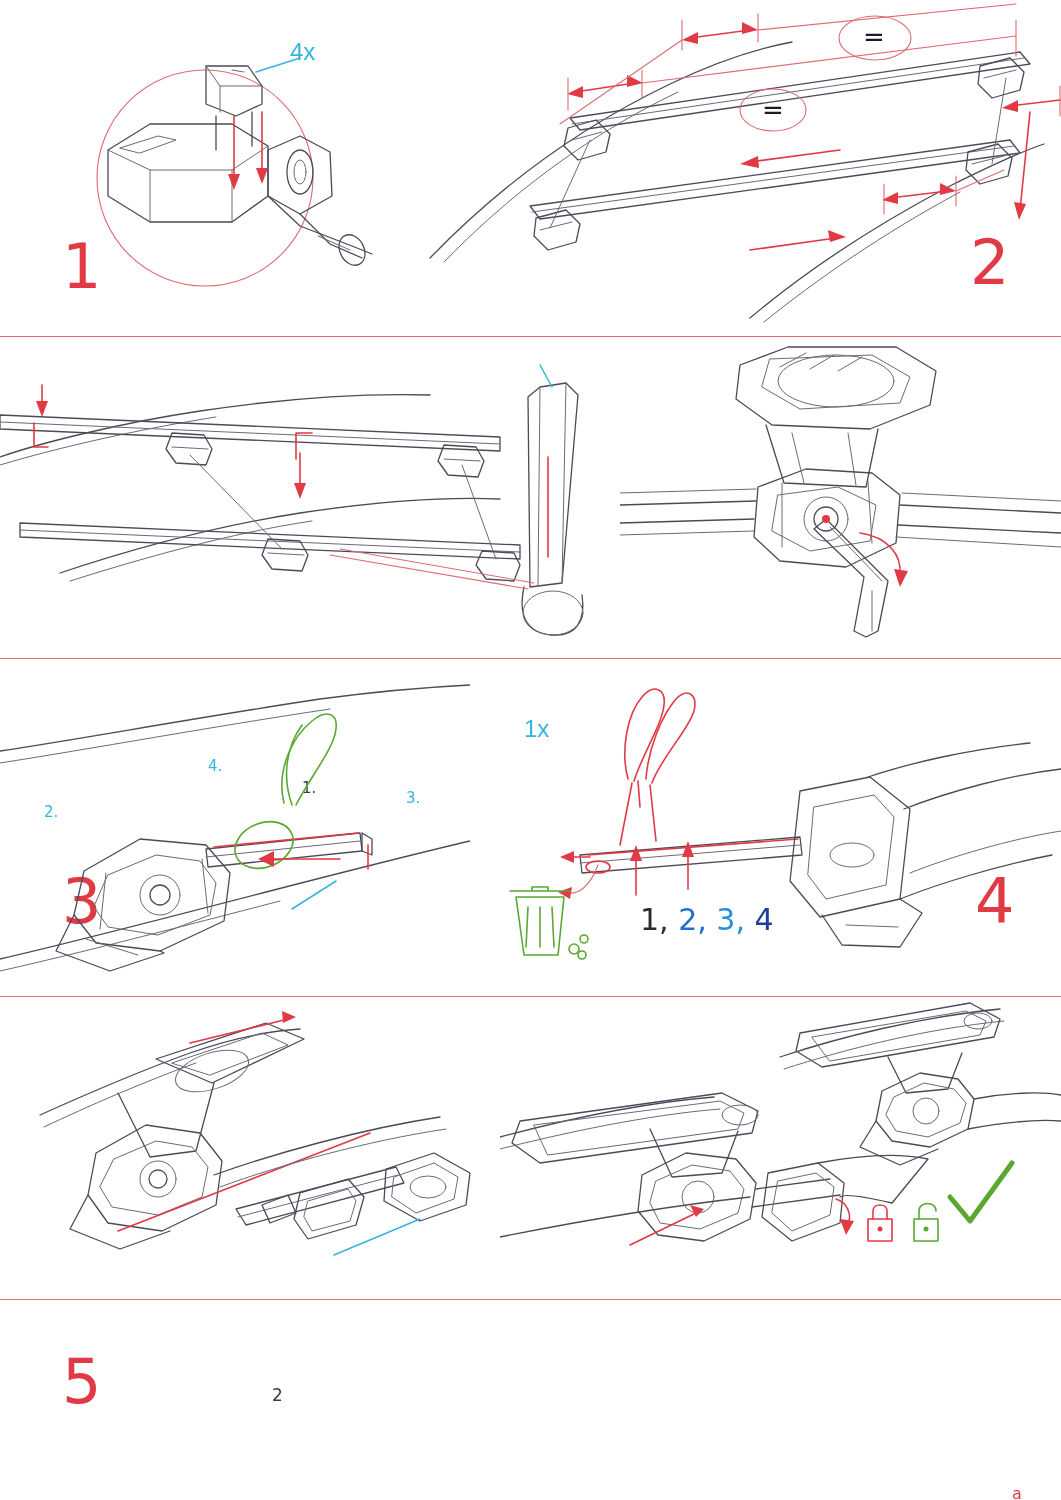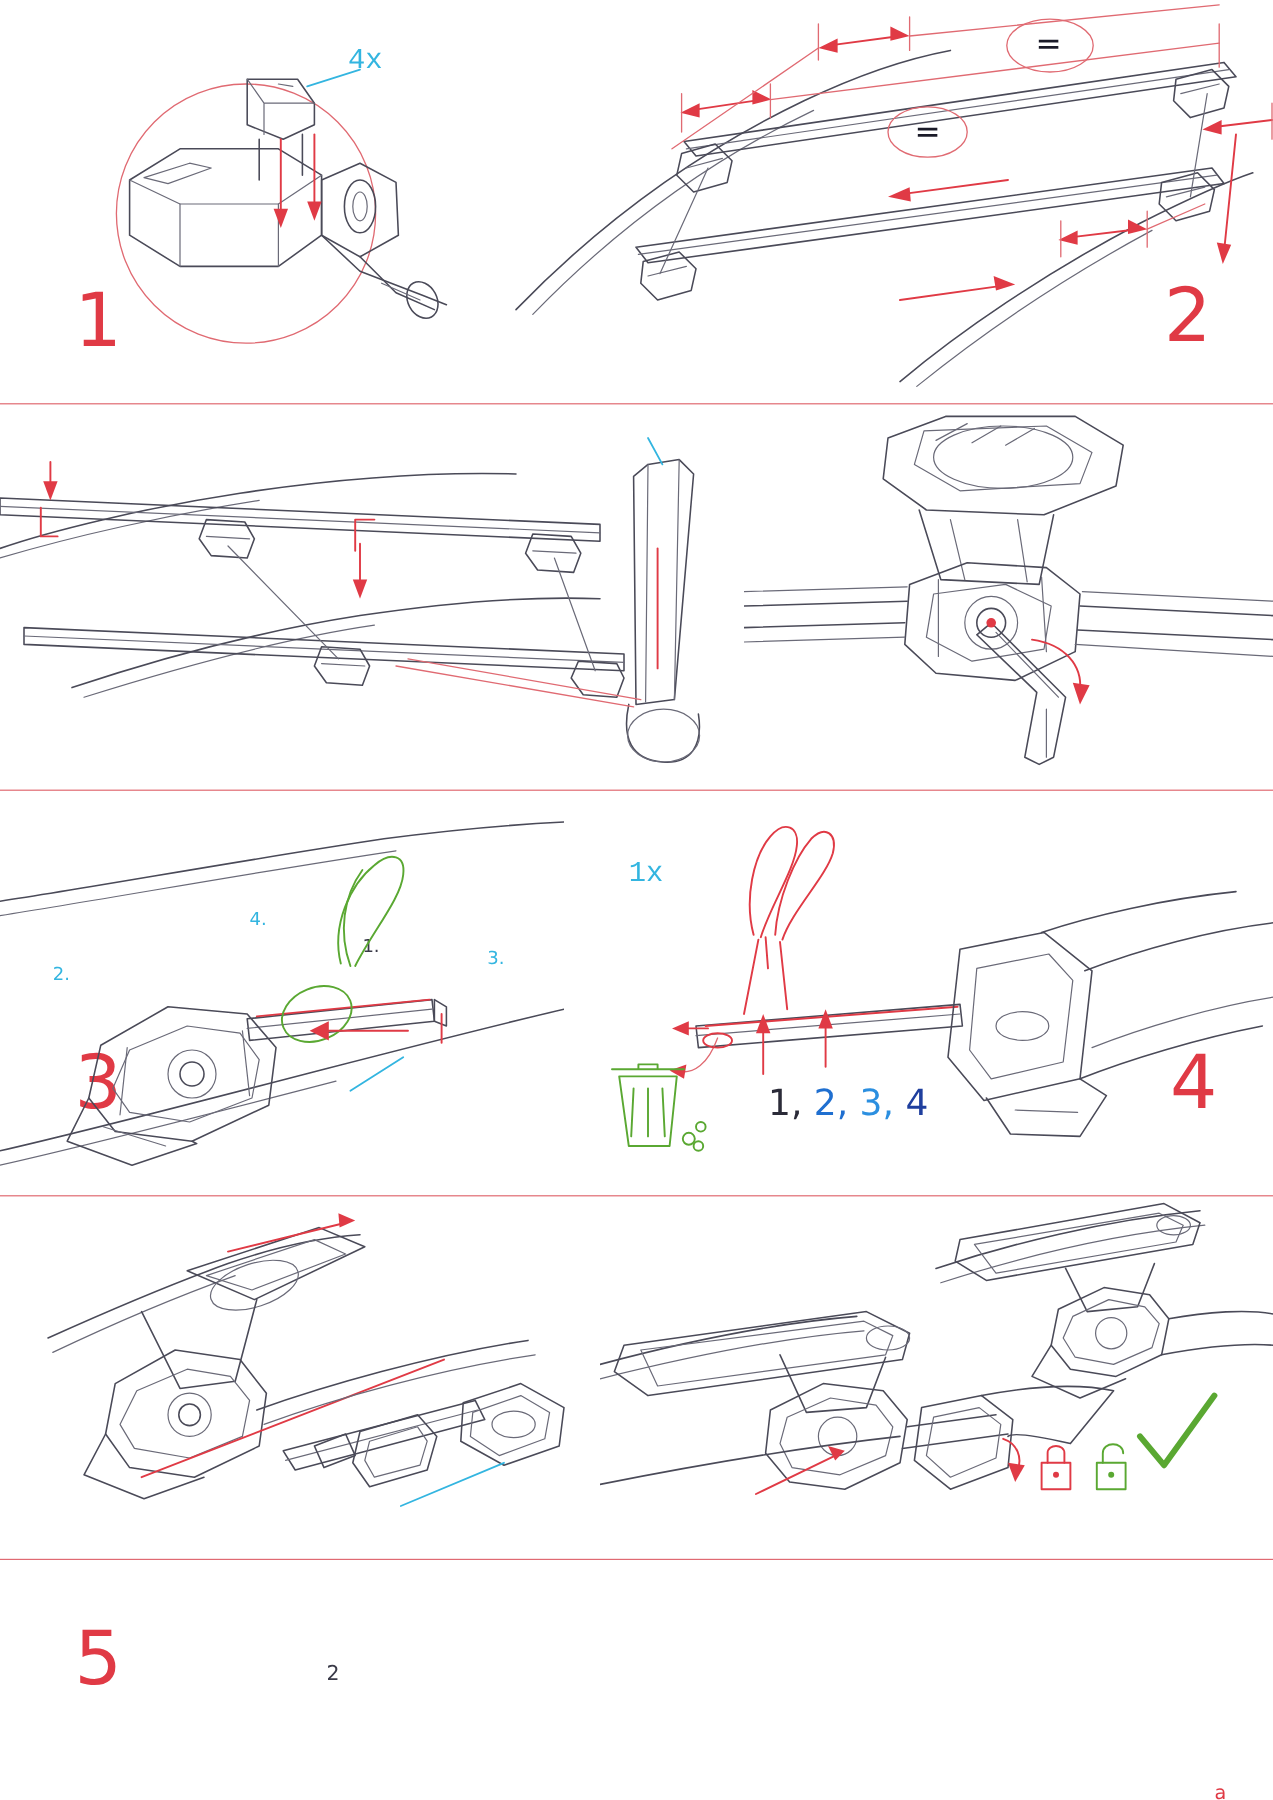--- a/index.html
+++ b/index.html
@@ -26,21 +26,21 @@
     position: absolute;
     font-family: "DejaVu Sans", sans-serif;
     color: #e03a45;
     font-weight: 400;
     font-size: 62px;
     line-height: 1;
     letter-spacing: 0px;
   }
   .qty {
     position: absolute;
-    font-family: Liberation Mono, monospace;
+    font-family: Liberation Sans, sans-serif;
     color: #33b5e0;
     font-size: 24px;
   }
   .tinylabel {
     position: absolute;
     font-family: "DejaVu Sans", sans-serif;
     font-size: 15px;
   }
   .redlabel { color: #e03a45; }
   .bluelabel { color: #33b5e0; }

